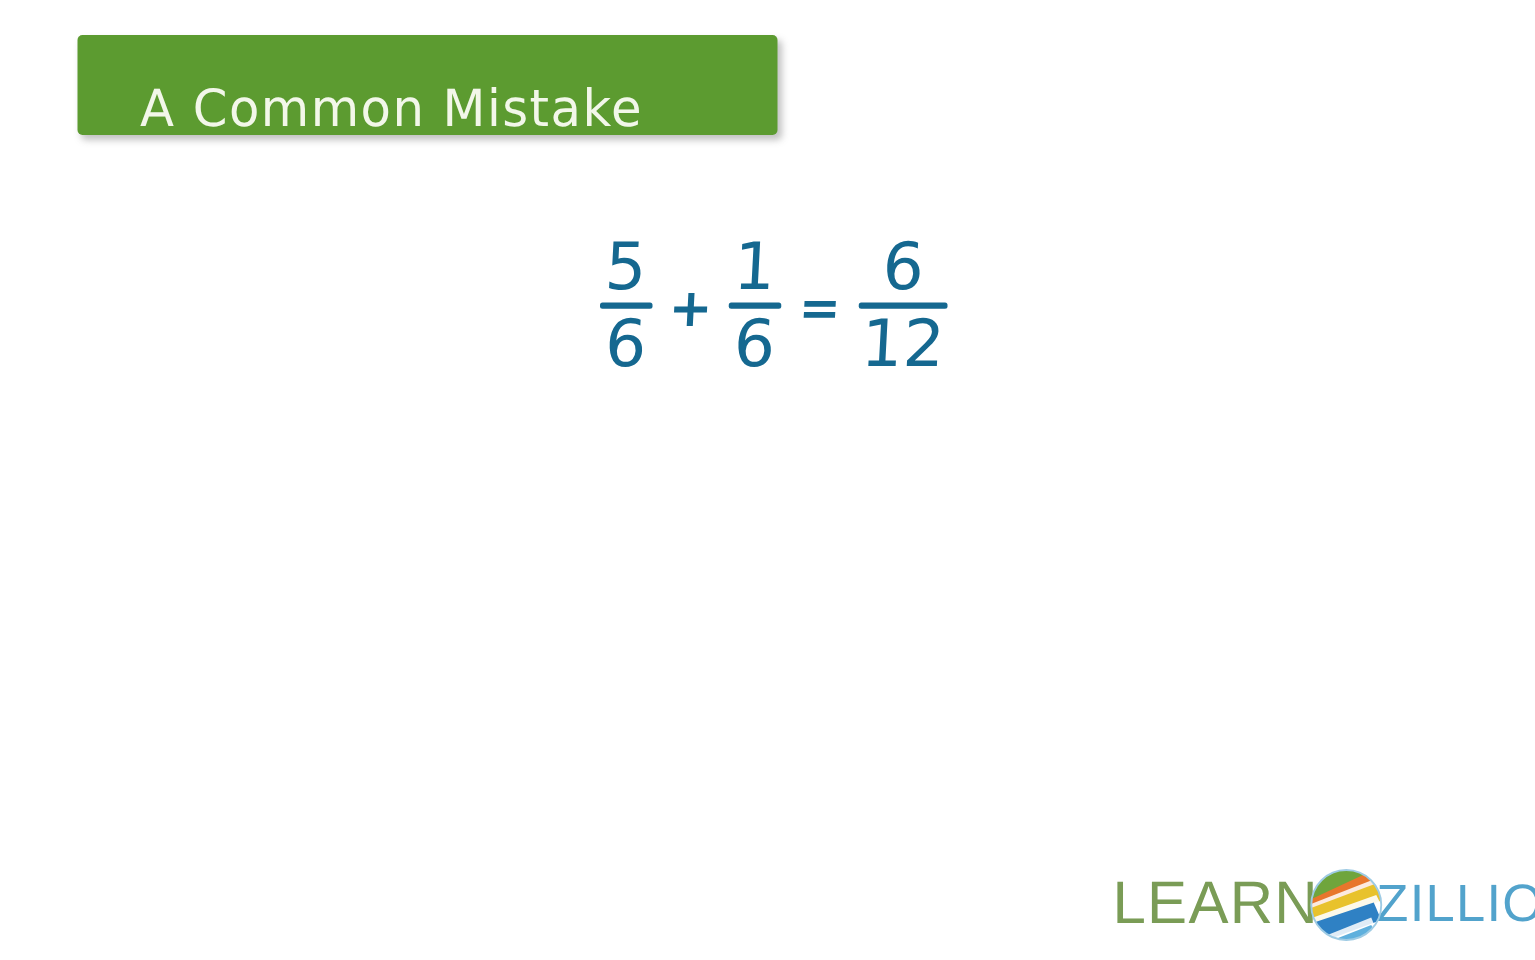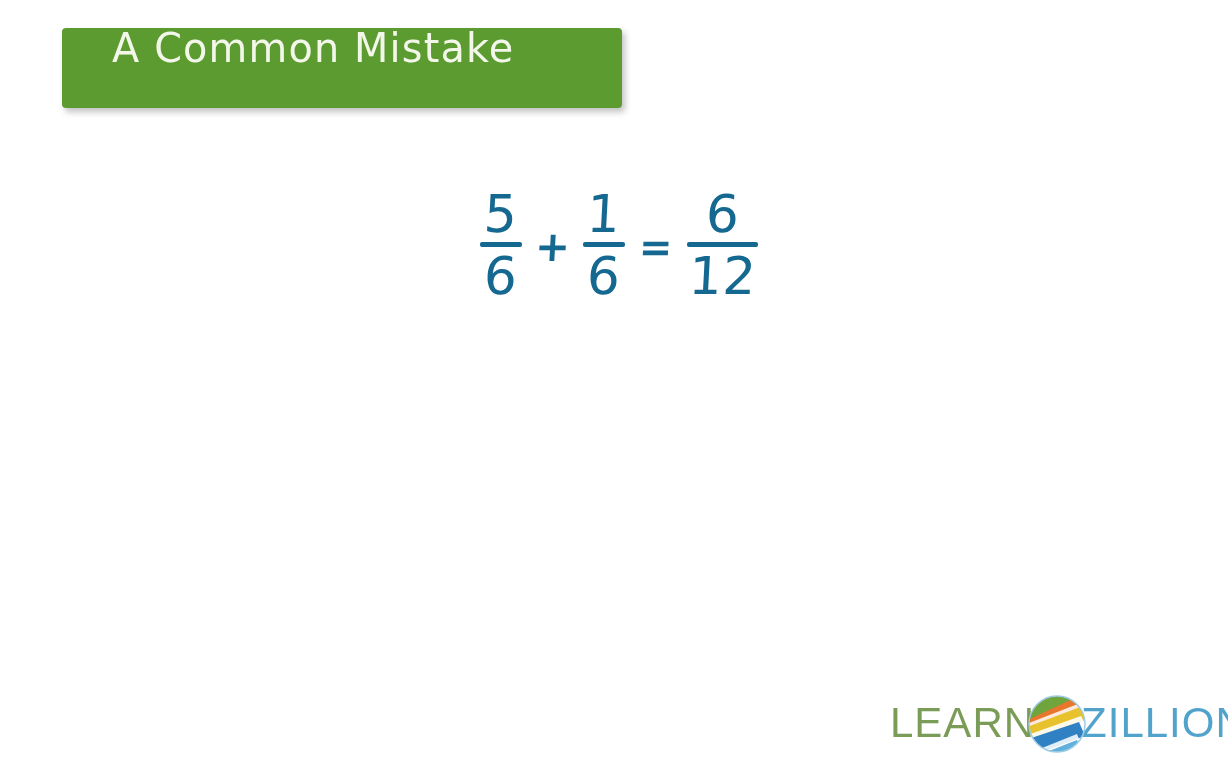--- a/index.html
+++ b/index.html
@@ -26,21 +26,21 @@
   .title-banner {
     position: absolute;
     left: 62px;
     top: 28px;
     width: 560px;
     height: 80px;
     background: #5c9b30;
     border-radius: 4px;
     box-shadow: 3px 4px 6px rgba(120,120,120,0.45);
     display: flex;
-    align-items: flex-start;
+    align-items: flex-end;
     padding-left: 50px;
     box-sizing: border-box;
   }
   .title-text {
     color: #f2f7e9;
     font-family: "DejaVu Sans", sans-serif;
     font-size: 41px;
     font-weight: 400;
     letter-spacing: 1.2px;
     line-height: 1;
@@ -105,21 +105,21 @@
   .logo {
     position: absolute;
     left: 890px;
     top: 690px;
     height: 66px;
     display: flex;
     align-items: center;
   }
   .logo-learn {
     font-family: "Liberation Sans", sans-serif;
-    font-size: 42px;
+    font-size: 48px;
     font-weight: 400;
     letter-spacing: 1px;
     color: #7a9c56;
     line-height: 1;
   }
   .logo-globe {
     width: 60px;
     height: 60px;
     margin: 0 -6px 0 -8px;
     flex: 0 0 auto;

